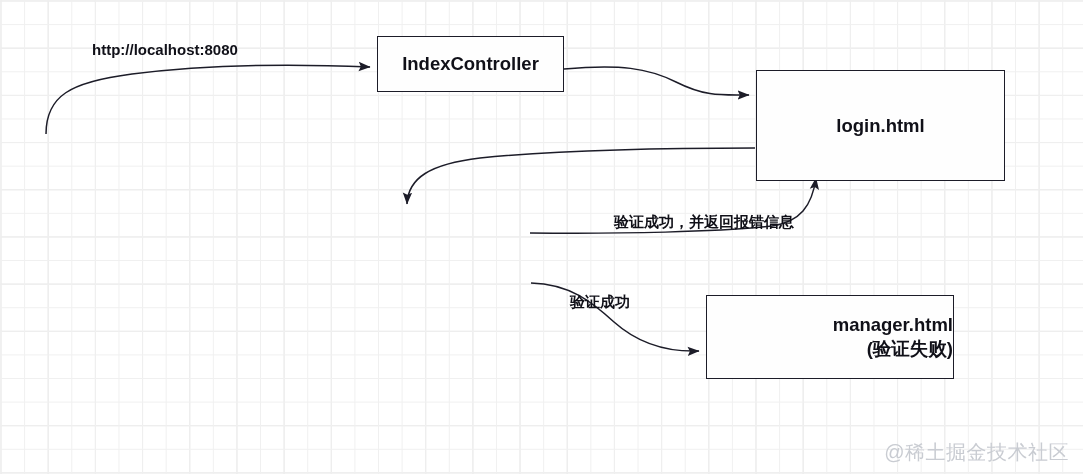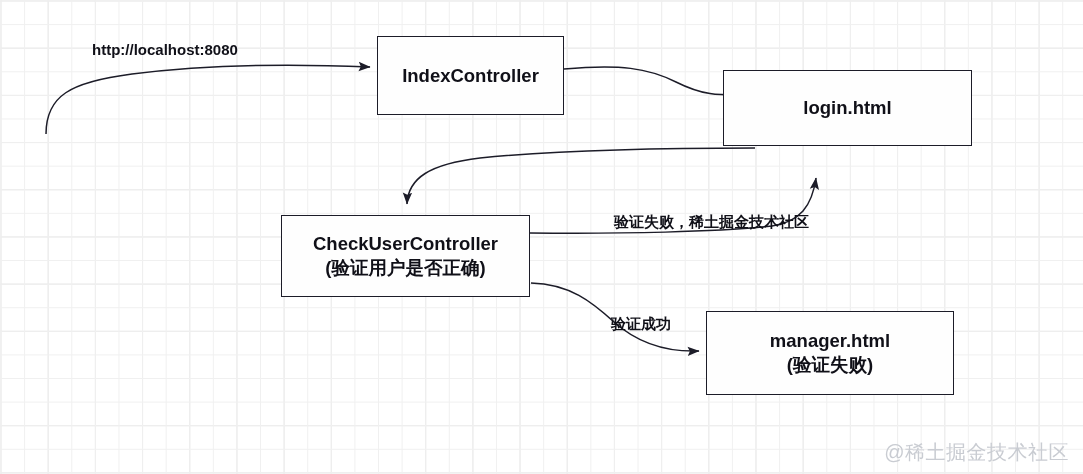--- a/index.html
+++ b/index.html
@@ -43,36 +43,36 @@
     align-items: center;
     justify-content: center;
     color: #101018;
     font-weight: bold;
     text-align: center;
     line-height: 1.28;
   }
   .node .line-1 { white-space: nowrap; }
   .node .line-2 { white-space: nowrap; }
 
-  #node-index      { left: 377px; top: 36px;  width: 187px; height: 79px;  font-size: 18.5px; align-items: center; }
-  #node-login      { left: 723px; top: 70px;  width: 249px; height: 76px;  font-size: 18.5px; }
+  #node-index      { left: 377px; top: 36px;  width: 187px; height: 56px;  font-size: 18.5px; align-items: center; }
+  #node-login      { left: 756px; top: 70px;  width: 249px; height: 111px;  font-size: 18.5px; }
   #node-check      { left: 281px; top: 215px; width: 249px; height: 82px;  font-size: 18.5px; }
-  #node-manager    { left: 706px; top: 311px; width: 248px; height: 84px;  font-size: 18.5px; }
+  #node-manager    { left: 706px; top: 295px; width: 248px; height: 84px;  font-size: 18.5px; align-items: flex-end; }
 
   .edge-label {
     position: absolute;
     color: #101018;
     font-weight: bold;
     font-size: 15px;
     white-space: nowrap;
     line-height: 1;
   }
   #label-url      { left: 92px;  top: 42px; }
   #label-fail     { left: 614px; top: 214px; }
-  #label-success  { left: 570px; top: 316px; margin-left: 41px; }
+  #label-success  { left: 570px; top: 294px; }
 
   #watermark {
     position: absolute;
     right: 14px;
     bottom: 8px;
     color: #c9ccd2;
     font-size: 20px;
     white-space: nowrap;
     letter-spacing: 0.5px;
   }
@@ -101,31 +101,27 @@
   </svg>
 
   <div class="node" id="node-index">
     <span class="line-1">IndexController</span>
   </div>
 
   <div class="node" id="node-login">
     <span class="line-1">login.html</span>
   </div>
 
-  <div class="node" id="node-check">
-    <span class="line-1">CheckUserController</span>
-    <span class="line-2">(验证用户是否正确)</span>
-  </div>
 
   <div class="node" id="node-manager">
     <span class="line-1">manager.html</span>
     <span class="line-2">(验证失败)</span>
   </div>
 
   <div class="edge-label" id="label-url">http://localhost:8080</div>
 
-  <div class="edge-label" id="label-fail">验证失败，稀土掘金技术社区</div>
+  <div class="edge-label" id="label-fail">验证成功，并返回报错信息</div>
 
   <div class="edge-label" id="label-success">验证成功</div>
 
   <div id="watermark">@稀土掘金技术社区</div>
 
 </div>
 
 </body></html>

